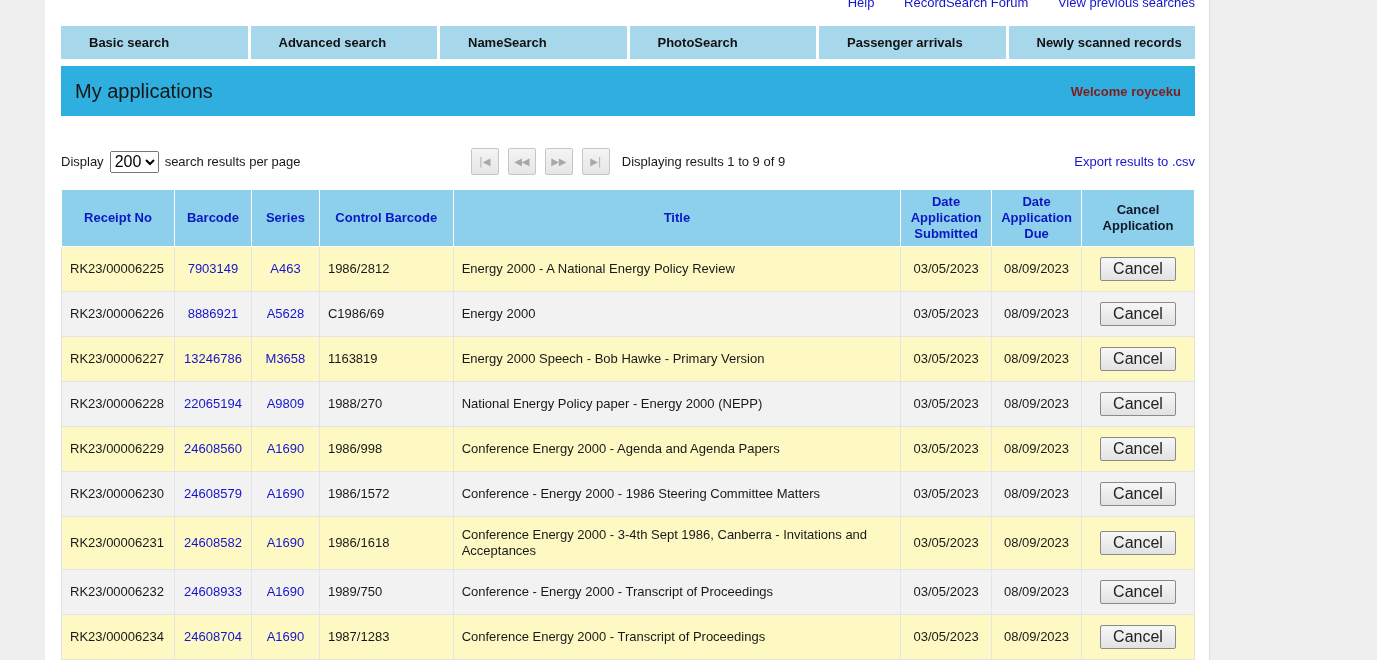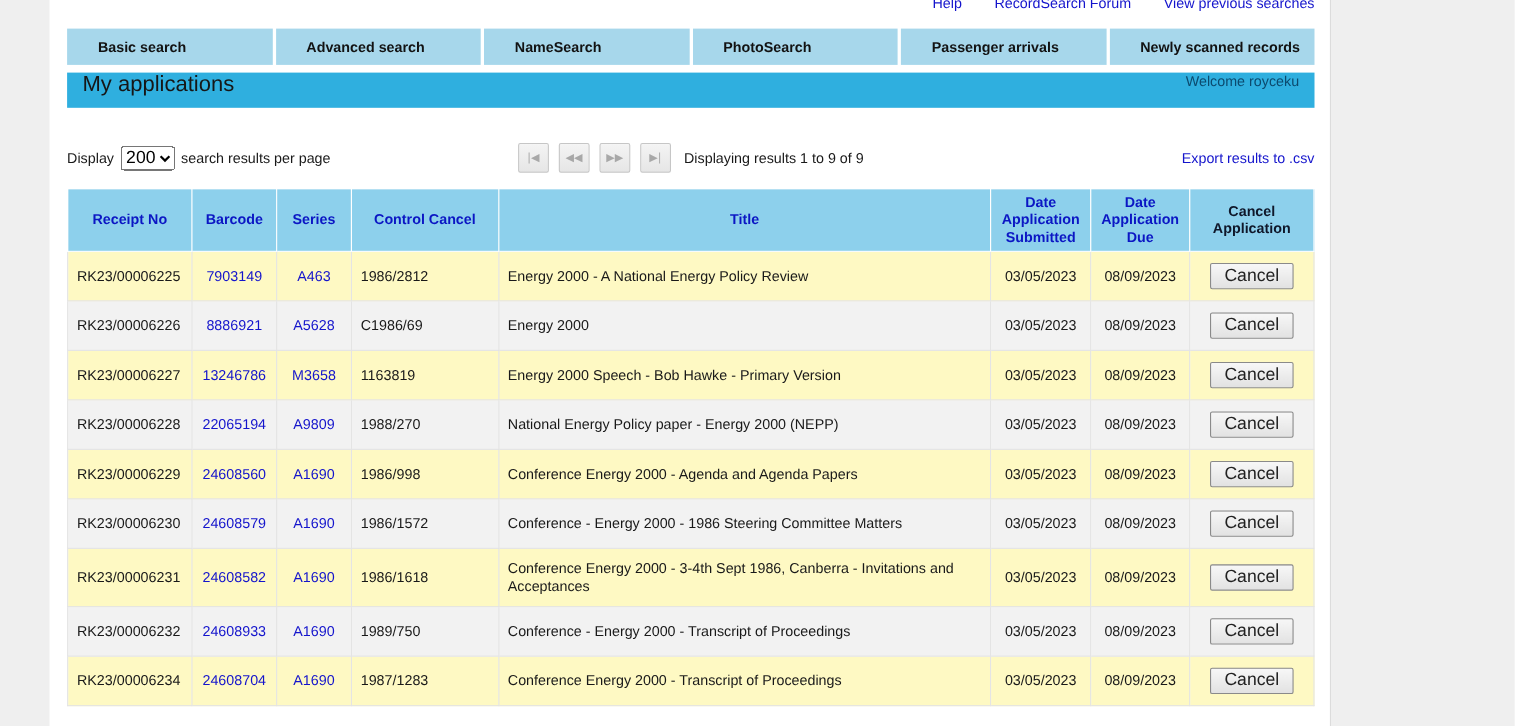--- a/index.html
+++ b/index.html
@@ -42,28 +42,29 @@
     line-height: 33px;
     padding-left: 28px;
     cursor: pointer;
     white-space: nowrap;
     overflow: hidden;
   }
 
   
   .banner {
     margin-top: 7px;
-    height: 32px;
+    height: 50px;
     background: var(--banner_bg, #2fafdf);
     display: flex;
+    align-items: center;
     justify-content: space-between;
     padding: 0 14px;
   }
   .banner-title { font-size: 20px; color: #161616; }
-  .welcome { font-size: 13px; font-weight: normal; color: #0c4a6e; }
+  .welcome { font-size: 13px; font-weight: bold; color: #7f1d1d; }
 
   
   .controls-row {
     margin-top: 32px;
     display: flex;
     align-items: center;
     font-size: 13px;
   }
   .controls-row .side { flex: 1 1 0; display: flex; align-items: center; }
   .controls-row .side.right { justify-content: flex-end; }
@@ -199,21 +200,21 @@
         <col class="col-title">
           <col class="col-submitted">
           <col class="col-due">
           <col class="col-cancel">
       </colgroup>
       <thead>
         <tr>
           <th>Receipt No</th>
           <th>Barcode</th>
           <th>Series</th>
-          <th>Control Cancel</th>
+          <th>Control Barcode</th>
           <th>Title</th>
           <th>Date Application Submitted</th>
           <th>Date Application Due</th>
           <th class="th-dark">Cancel Application</th>
         </tr>
       </thead>
       <tbody>
           <tr>
     <td class="c-receipt">RK23/00006225</td>
     <td class="c-barcode">

